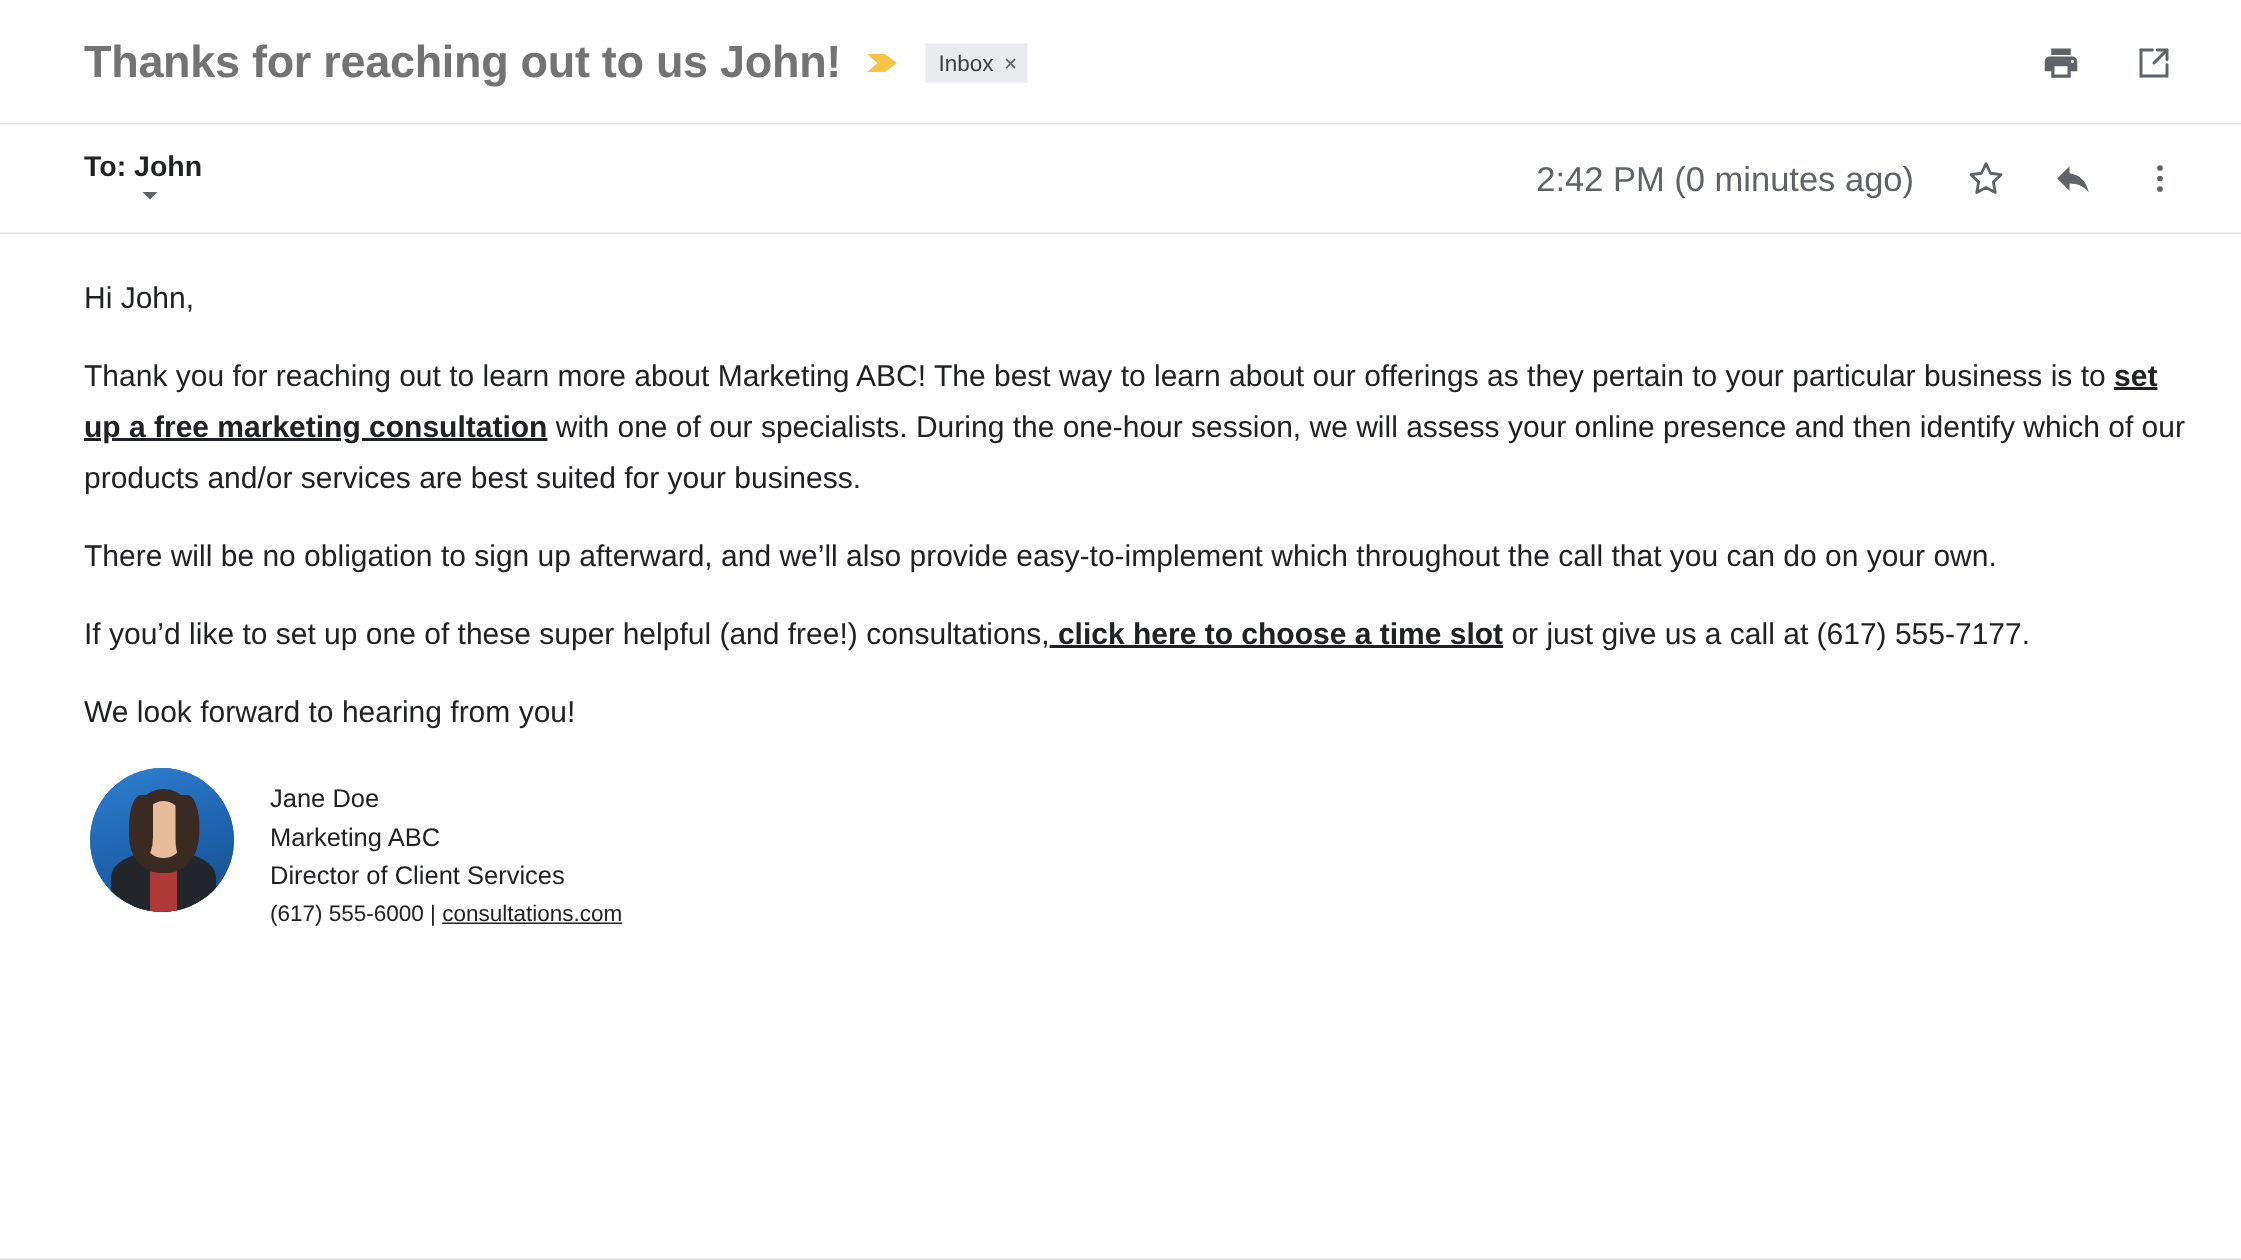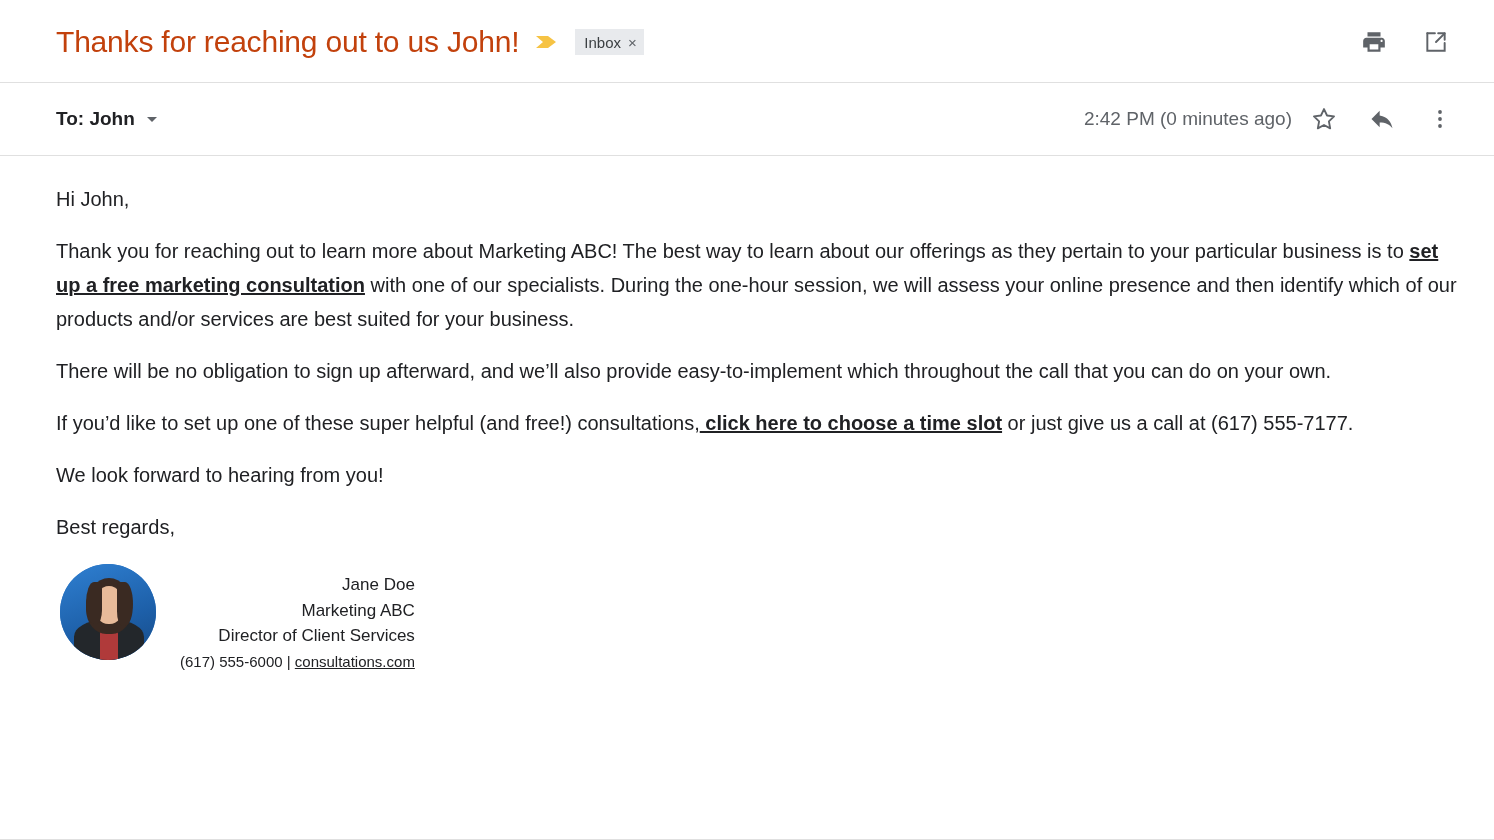--- a/index.html
+++ b/index.html
@@ -24,22 +24,22 @@
   
   .subject-row {
     display: flex;
     align-items: center;
     padding: 18px 40px 16px 56px;
     height: 82px;
   }
   .subject-text {
     font-size: 30px;
     line-height: 36px;
-    font-weight: 400;
-    color: #c2410c;
+    font-weight: 700;
+    color: #737373;
     letter-spacing: -0.2px;
     white-space: nowrap;
   }
   .important-marker {
     margin-left: 16px;
     display: inline-block;
     width: 22px;
     height: 16px;
     position: relative;
   }
@@ -95,33 +95,34 @@
     align-items: center;
     height: 72px;
     padding: 0 40px 0 56px;
   }
   .to-line {
     display: flex;
     align-items: center;
     font-size: 19px;
     font-weight: bold;
     color: #202124;
+    flex-direction: column;
   }
   .to-caret {
     margin-left: 10px;
     color: #5f6368;
     display: inline-flex;
     align-items: center;
     cursor: pointer;
   }
   .recipient-spacer { flex: 1 1 auto; }
   .timestamp {
-    font-size: 19px;
+    font-size: 23px;
     color: #5f6368;
-    margin-right: 18px;
+    margin-right: 34px;
     white-space: nowrap;
   }
   .recipient-actions {
     display: flex;
     align-items: center;
     gap: 30px;
   }
 
   
   .body {
@@ -140,21 +141,20 @@
     text-decoration: underline;
     cursor: pointer;
   }
 
   
   .signature {
     display: flex;
     align-items: flex-start;
     margin-top: 20px;
     padding-left: 4px;
-    text-align: right;
   }
   .avatar {
     width: 96px;
     height: 96px;
     border-radius: 50%;
     flex: 0 0 96px;
     overflow: hidden;
     background: #1f6fc4;
     position: relative;
   }
@@ -307,21 +307,20 @@
     <p>Hi John,</p>
 
     <p><span>Thank you for reaching out to learn more about Marketing ABC! The best way to learn about our offerings as they pertain to your particular business is to </span><a class="bold-link">set up a free marketing consultation</a><span> with one of our specialists. During the one-hour session, we will assess your online presence and then identify which of our products and/or services are best suited for your business.</span></p>
 
     <p>There will be no obligation to sign up afterward, and we’ll also provide easy-to-implement which throughout the call that you can do on your own.</p>
 
     <p><span>If you’d like to set up one of these super helpful (and free!) consultations,</span><a class="bold-link"> click here to choose a time slot</a><span> or just give us a call at (617) 555-7177.</span></p>
 
     <p>We look forward to hearing from you!</p>
 
-    <p>Best regards,</p>
 
     <div class="signature">
       <div class="avatar">
         <div class="sky"></div>
         <div class="body-shape"></div>
         <div class="scarf"></div>
         <div class="hair"></div>
         <div class="face"></div>
         <div class="hair-front-l"></div>
         <div class="hair-front-r"></div>

